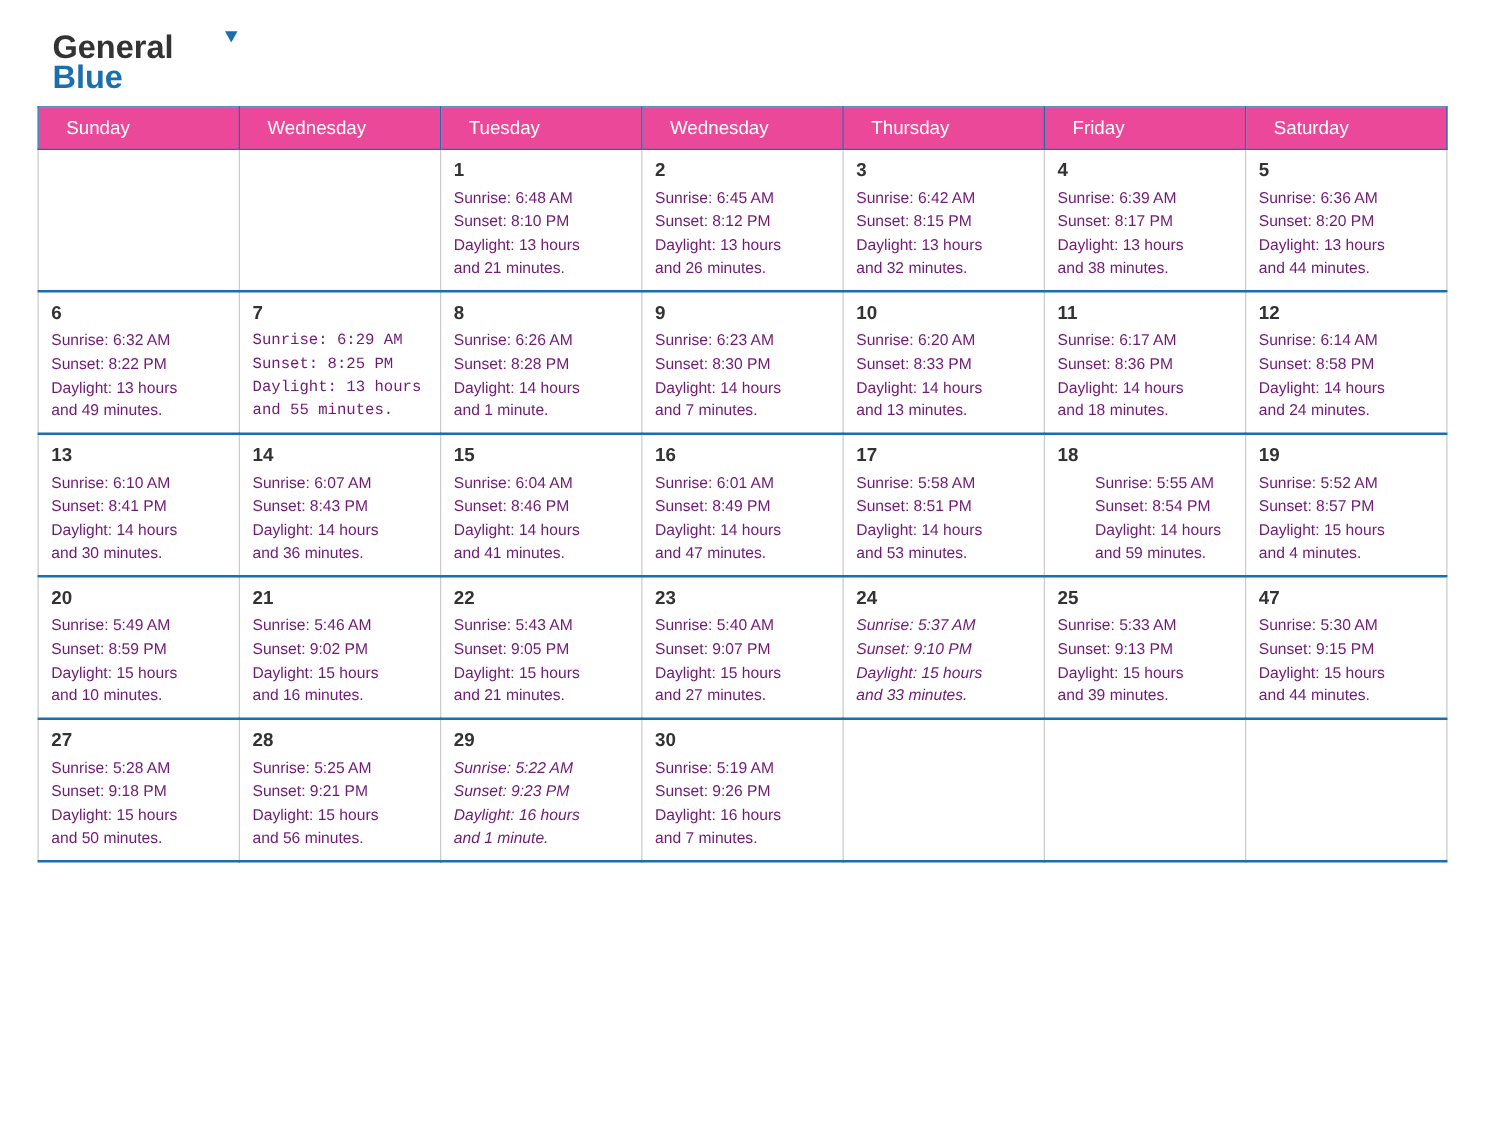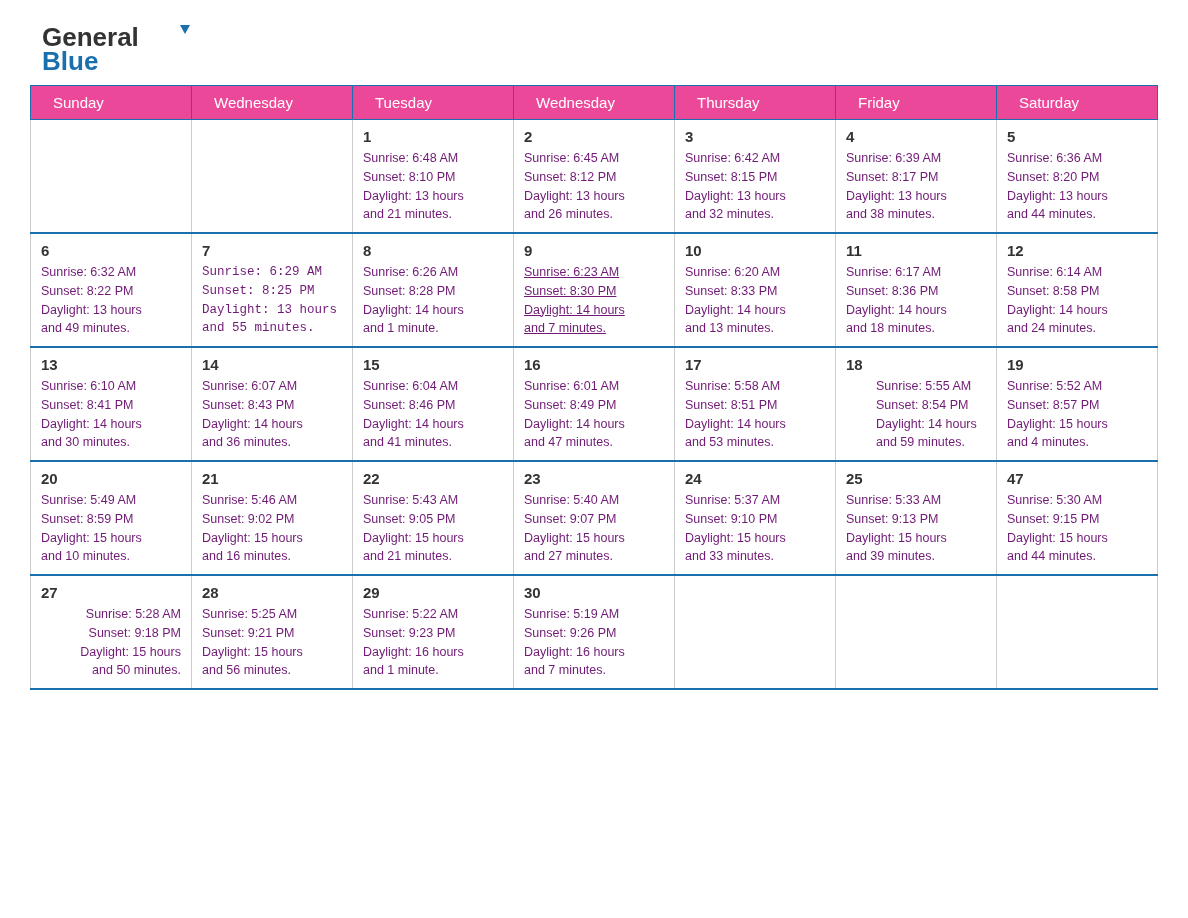--- a/index.html
+++ b/index.html
@@ -167,21 +167,21 @@
         </td>
         <td>
           <span class="day-num">8</span>
           <div class="day-info" style="white-space: pre-line;">Sunrise: 6:26 AM
 Sunset: 8:28 PM
 Daylight: 14 hours
 and 1 minute.</div>
         </td>
         <td>
           <span class="day-num">9</span>
-          <div class="day-info" style="white-space: pre-line; text-decoration: underline;">Sunrise: 6:23 AM
+          <div class="day-info" style="white-space: pre-line;">Sunrise: 6:23 AM
 Sunset: 8:30 PM
 Daylight: 14 hours
 and 7 minutes.</div>
         </td>
         <td>
           <span class="day-num">10</span>
           <div class="day-info" style="white-space: pre-line;">Sunrise: 6:20 AM
 Sunset: 8:33 PM
 Daylight: 14 hours
 and 13 minutes.</div>
@@ -276,21 +276,21 @@
         </td>
         <td>
           <span class="day-num">23</span>
           <div class="day-info" style="white-space: pre-line;">Sunrise: 5:40 AM
 Sunset: 9:07 PM
 Daylight: 15 hours
 and 27 minutes.</div>
         </td>
         <td>
           <span class="day-num">24</span>
-          <div class="day-info" style="white-space: pre-line;">Sunrise: 5:37 AM
+          <div class="day-info" style="white-space: pre-line; font-style: italic;">Sunrise: 5:37 AM
 Sunset: 9:10 PM
 Daylight: 15 hours
 and 33 minutes.</div>
         </td>
         <td>
           <span class="day-num">25</span>
           <div class="day-info" style="white-space: pre-line;">Sunrise: 5:33 AM
 Sunset: 9:13 PM
 Daylight: 15 hours
 and 39 minutes.</div>
@@ -299,35 +299,35 @@
           <span class="day-num">47</span>
           <div class="day-info" style="white-space: pre-line;">Sunrise: 5:30 AM
 Sunset: 9:15 PM
 Daylight: 15 hours
 and 44 minutes.</div>
         </td>
       </tr>
       <tr>
         <td>
           <span class="day-num">27</span>
-          <div class="day-info" style="white-space: pre-line; text-align: right;">Sunrise: 5:28 AM
+          <div class="day-info" style="white-space: pre-line;">Sunrise: 5:28 AM
 Sunset: 9:18 PM
 Daylight: 15 hours
 and 50 minutes.</div>
         </td>
         <td>
           <span class="day-num">28</span>
           <div class="day-info" style="white-space: pre-line;">Sunrise: 5:25 AM
 Sunset: 9:21 PM
 Daylight: 15 hours
 and 56 minutes.</div>
         </td>
         <td>
           <span class="day-num">29</span>
-          <div class="day-info" style="white-space: pre-line;">Sunrise: 5:22 AM
+          <div class="day-info" style="white-space: pre-line; font-style: italic;">Sunrise: 5:22 AM
 Sunset: 9:23 PM
 Daylight: 16 hours
 and 1 minute.</div>
         </td>
         <td>
           <span class="day-num">30</span>
           <div class="day-info" style="white-space: pre-line;">Sunrise: 5:19 AM
 Sunset: 9:26 PM
 Daylight: 16 hours
 and 7 minutes.</div>

